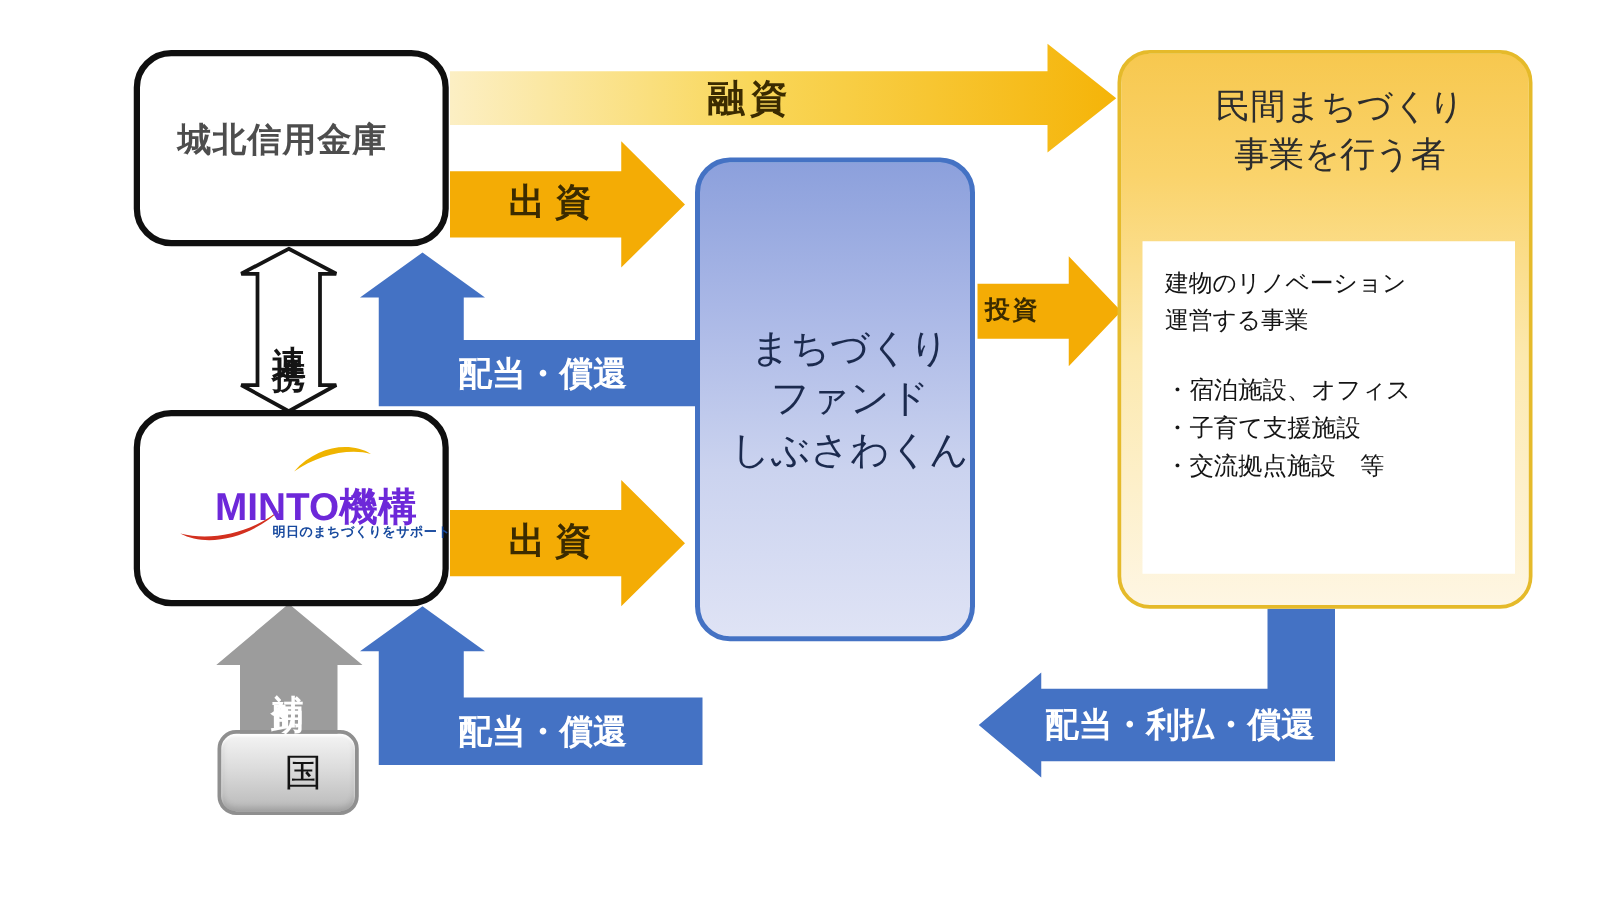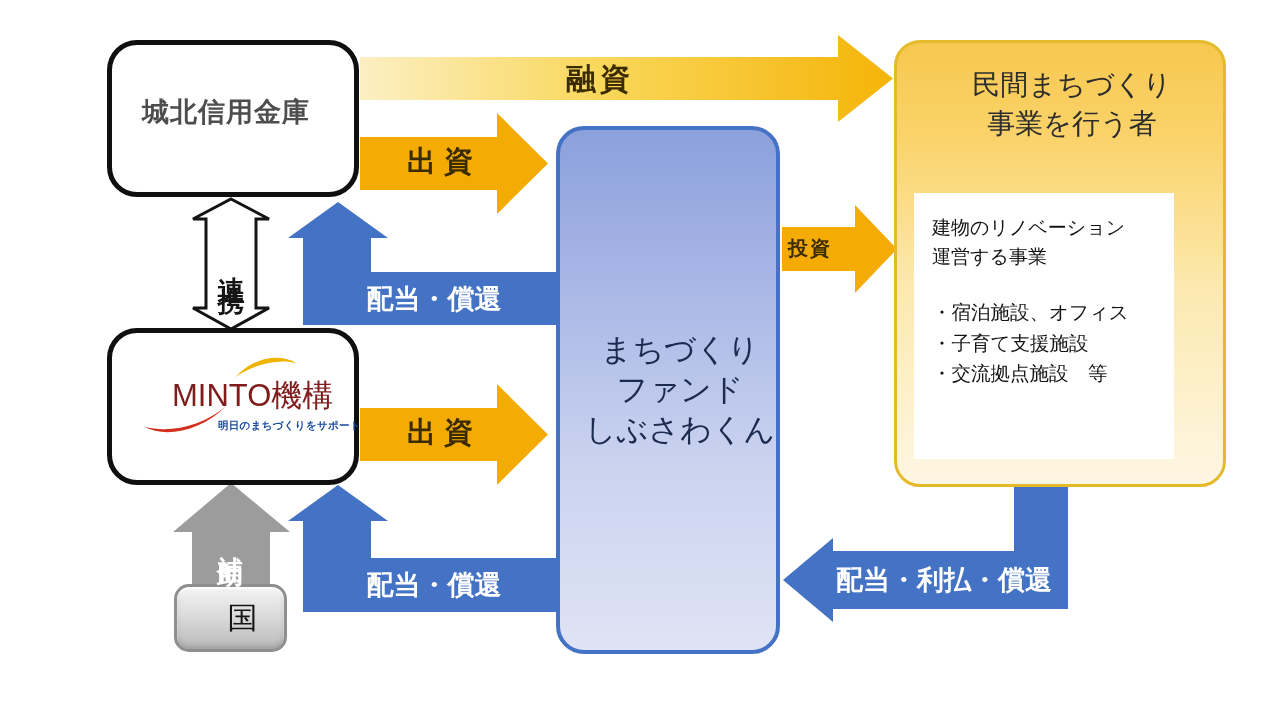--- a/index.html
+++ b/index.html
@@ -20,44 +20,44 @@
   .johoku-logo { width:80px; text-align:center; line-height:1; }
   .logo-caption { font-size:11px; color:#e0718b; font-weight:600; line-height:1.2; margin-top:-2px; }
   .johoku-name { font-size:27px; color:#4d4d4d; font-weight:600; letter-spacing:1px; margin-left:16px; margin-top:-14px; white-space:nowrap; }
 
   .minto {
     left:107px; top:328px; width:252px; height:157px;
     background:#ffffff; border:5px solid #0f0f0f; border-radius:30px;
     display:flex; align-items:center; justify-content:center;
   }
   .minto-logo { position:relative; width:228px; height:96px; }
-  .minto-wordmark { position:absolute; left:36px; top:16px; font-size:31px; font-weight:400; color:#7f1d1d; white-space:nowrap; }
+  .minto-wordmark { position:absolute; left:36px; top:26px; font-size:31px; font-weight:700; color:#6d28d9; white-space:nowrap; }
   .minto-tagline { position:absolute; left:82px; top:60px; font-size:10.5px; font-weight:700; color:#17499E; letter-spacing:0.3px; white-space:nowrap; }
   .sw { position:absolute; }
   .sw-yellow { left:98px; top:-12px; width:64px; height:40px; }
   .sw-red { left:0px; top:44px; width:98px; height:34px; }
 
   
   .fund {
-    left:556px; top:126px; width:224px; height:528px;
+    left:556px; top:126px; width:224px; height:387px;
     background:linear-gradient(180deg,#8CA0DC 0%,#A9B7E6 30%,#CBD3EF 65%,#DFE3F5 100%);
     border:4px solid #4472C4; border-radius:28px;
     display:flex; align-items:center; justify-content:center; text-align:center;
   }
   .fund-text { font-size:31px; color:#1B2A4E; line-height:1.3; font-weight:500; }
 
   
   .operator {
     left:894px; top:40px; width:332px; height:447px;
     background:linear-gradient(180deg,#F7C84F 0%,#FAD36B 22%,#FCE9AF 55%,#FEF6E3 100%);
     border:3px solid #E5BA2A; border-radius:26px;
   }
   .operator-title { margin-top:22px; text-align:center; font-size:28px; color:#2d2d2d; line-height:1.4; font-weight:500; }
   .operator-inner {
-    position:absolute; left:17px; top:150px; width:260px; height:266px;
+    position:absolute; left:17px; top:150px; width:298px; height:266px;
     background:#ffffff; padding:20px 8px 0 18px; box-sizing:border-box;
   }
   .op-desc-line { font-size:19px; line-height:1.55; color:#141414; font-weight:500; white-space:nowrap; }
   .op-gap { height:25px; }
   .op-bullet { font-size:19.5px; line-height:1.58; color:#141414; font-weight:500; white-space:nowrap; }
 
   
   .kuni {
     left:174px; top:584px; width:113px; height:68px;
     background:linear-gradient(180deg,#F4F4F4 0%,#DCDCDC 45%,#B9B9B9 100%);

